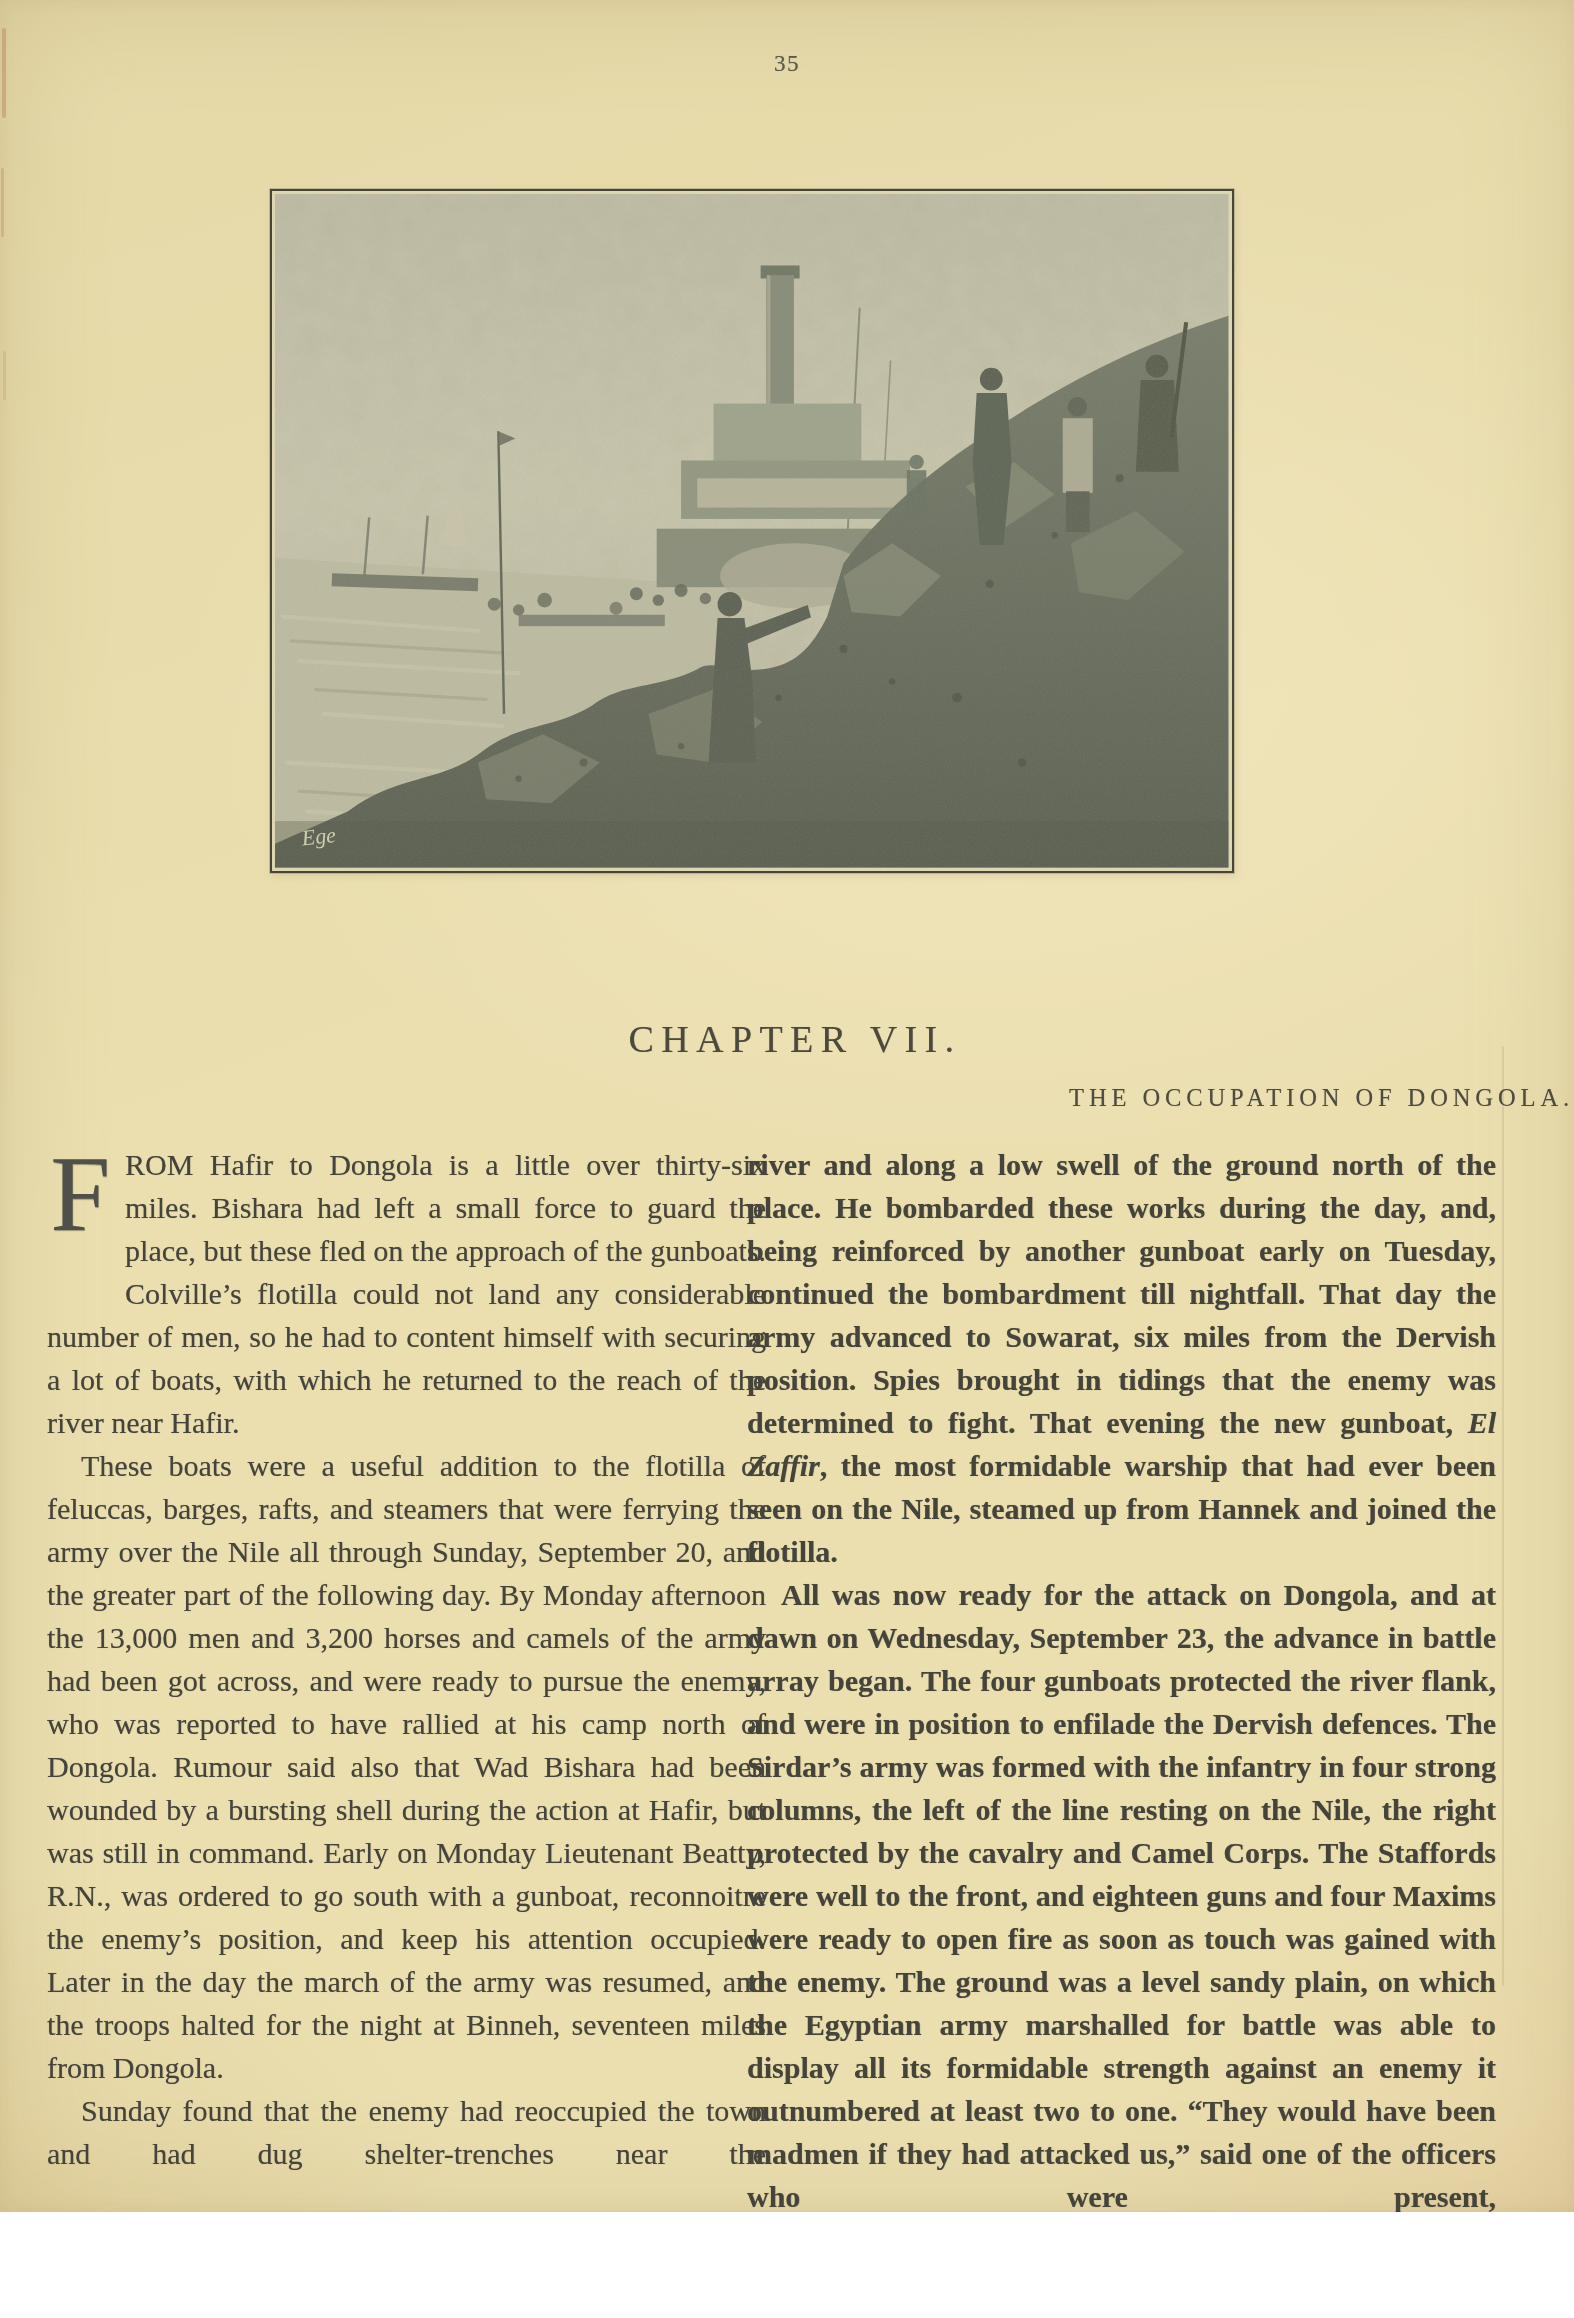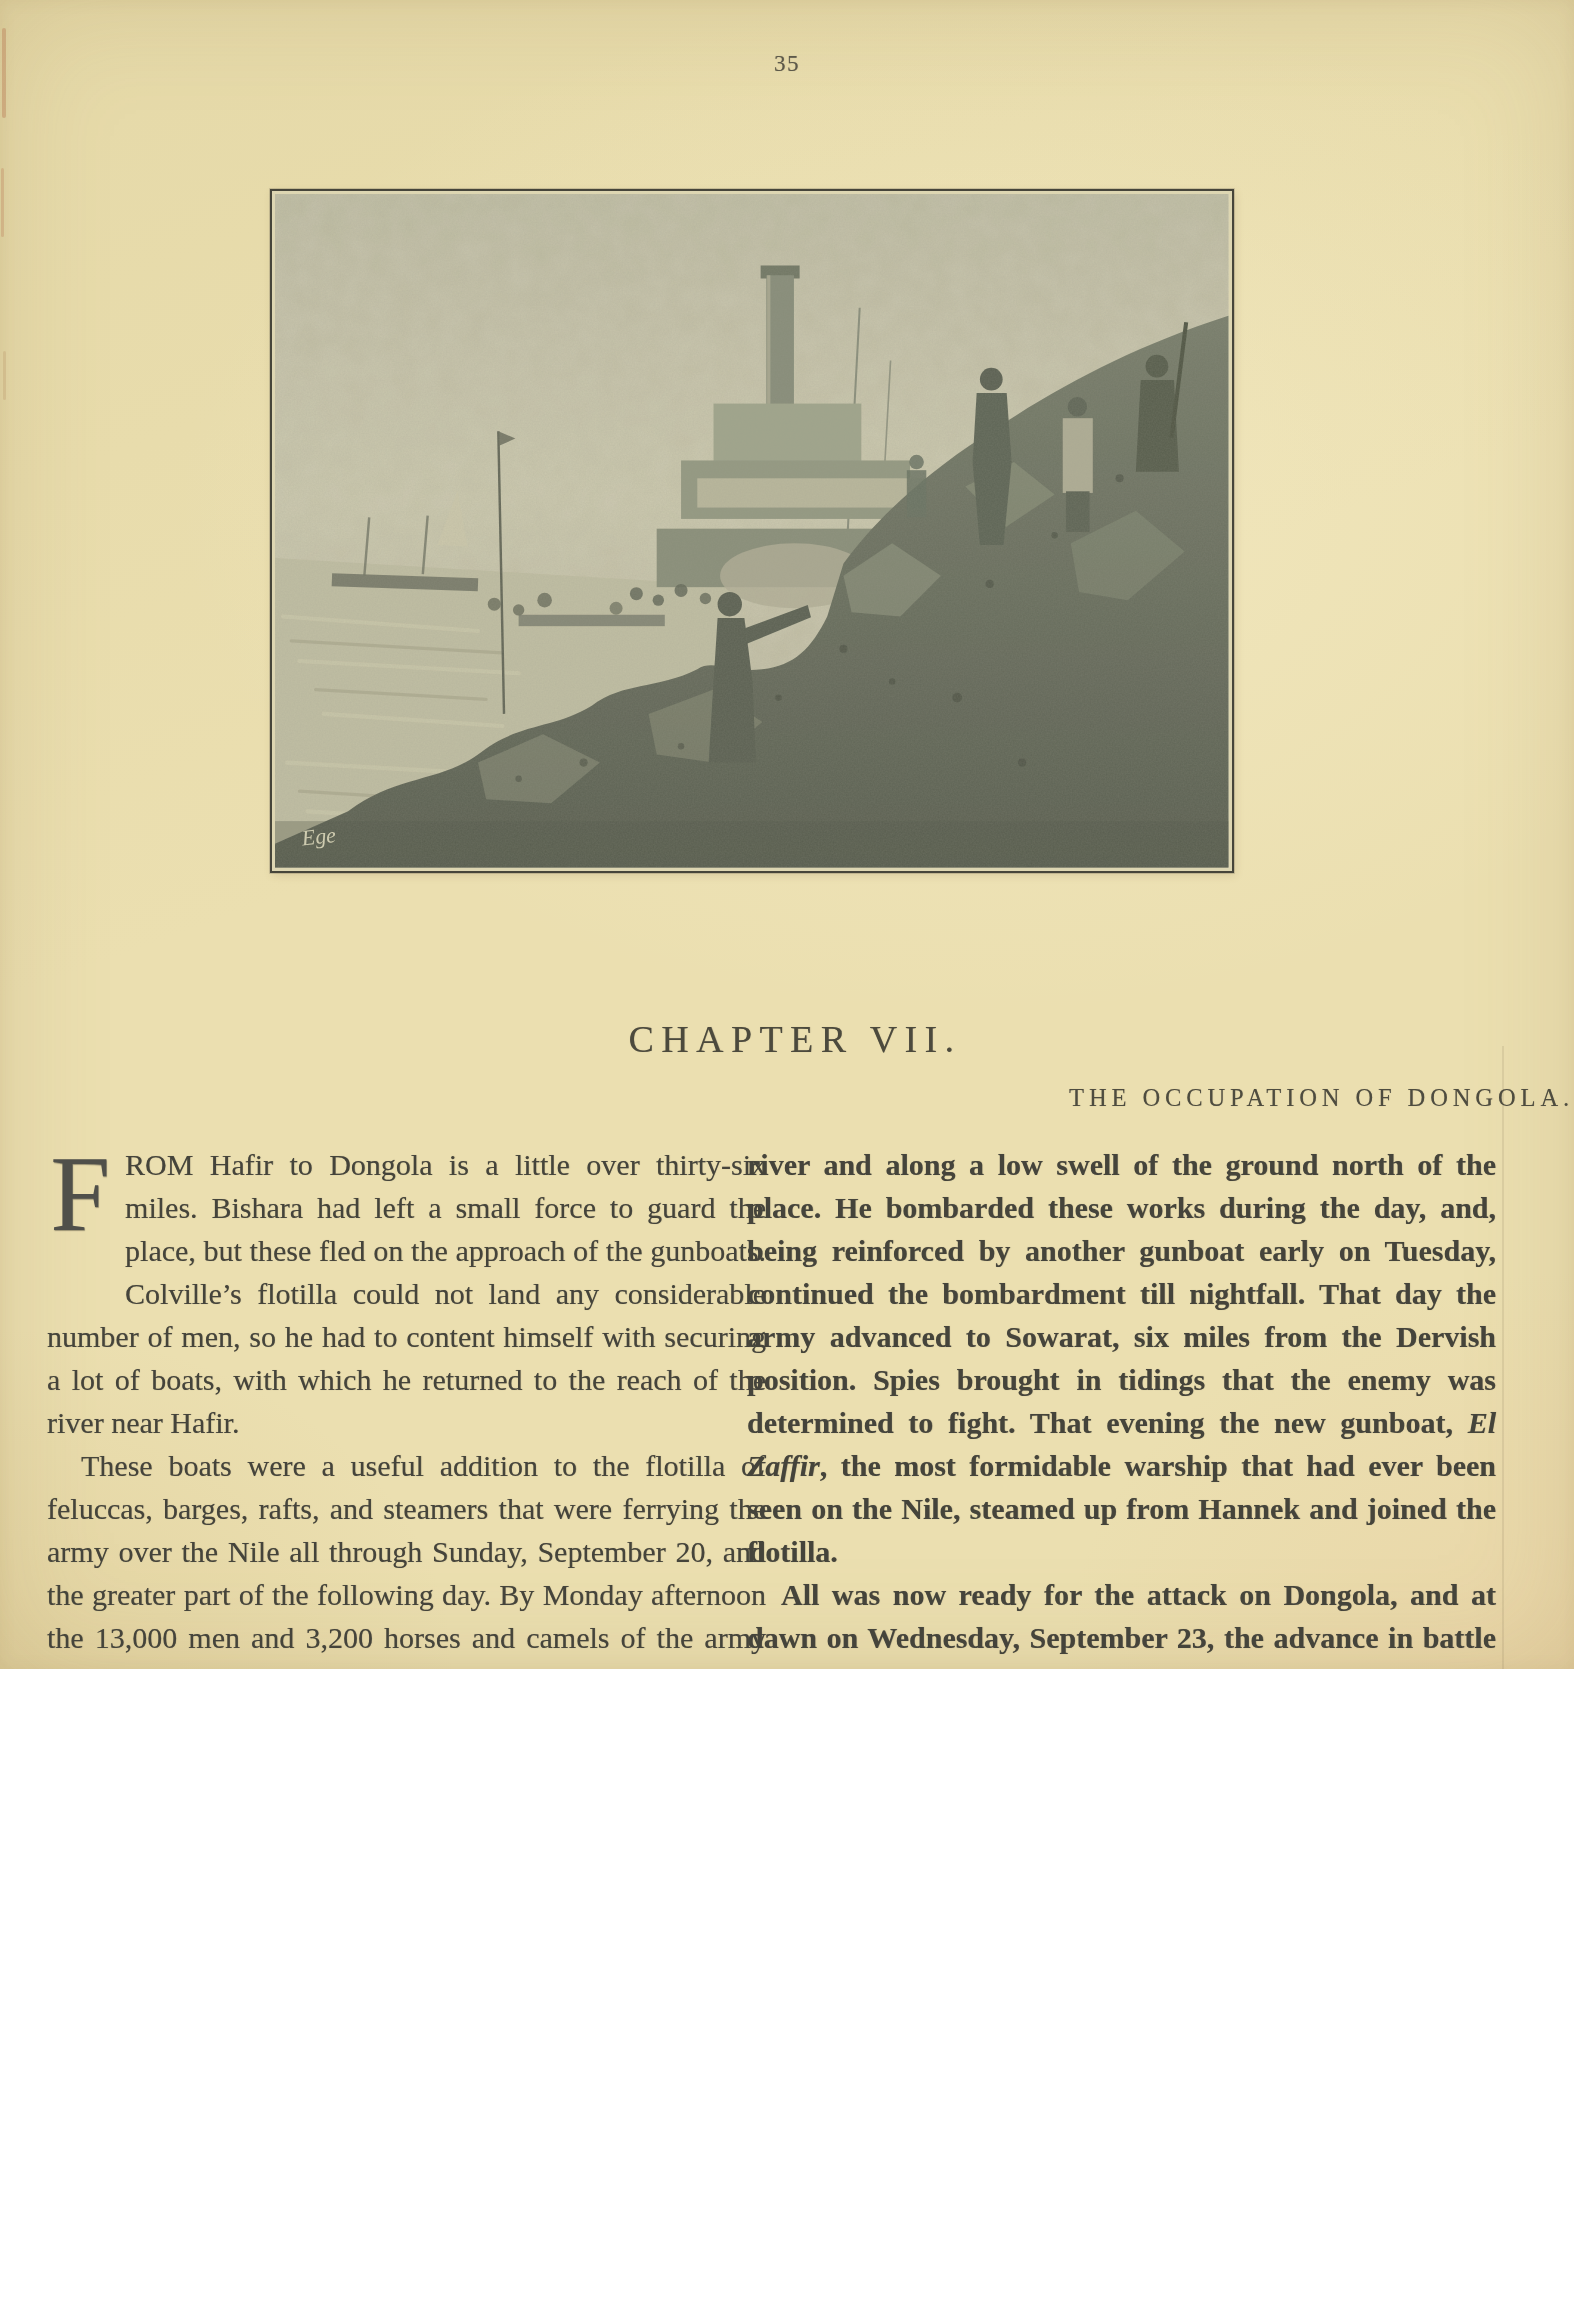--- a/index.html
+++ b/index.html
@@ -1,18 +1,18 @@
 <!DOCTYPE html>
 <html style="font-size:13px"><head>
 <meta charset="utf-8">
 <style>
   html,body{margin:0;padding:0;}
   .page{
     position:relative;
-    width:1574px;height:1669px;
+    width:1574px;height:2212px;
     background:
       radial-gradient(ellipse 1144px 736px at 62% 30%, rgba(248,240,205,0.45), rgba(248,240,205,0) 70%),
       radial-gradient(ellipse 736px 572px at 100% 100%, rgba(226,176,132,0.20), rgba(226,176,132,0) 70%),
       radial-gradient(ellipse 654px 490px at 0% 100%, rgba(190,160,95,0.18), rgba(190,160,95,0) 70%),
       linear-gradient(160deg, rgba(208,196,140,0.22), rgba(208,196,140,0) 45%),
       #ebdfb0;
     box-shadow: inset 0 0 114px rgba(150,120,70,0.20), inset 0 0 16.3px rgba(160,130,80,0.12);
     overflow:hidden;
     font-family:"Liberation Serif","DejaVu Serif",serif;
     color:#45443b;

